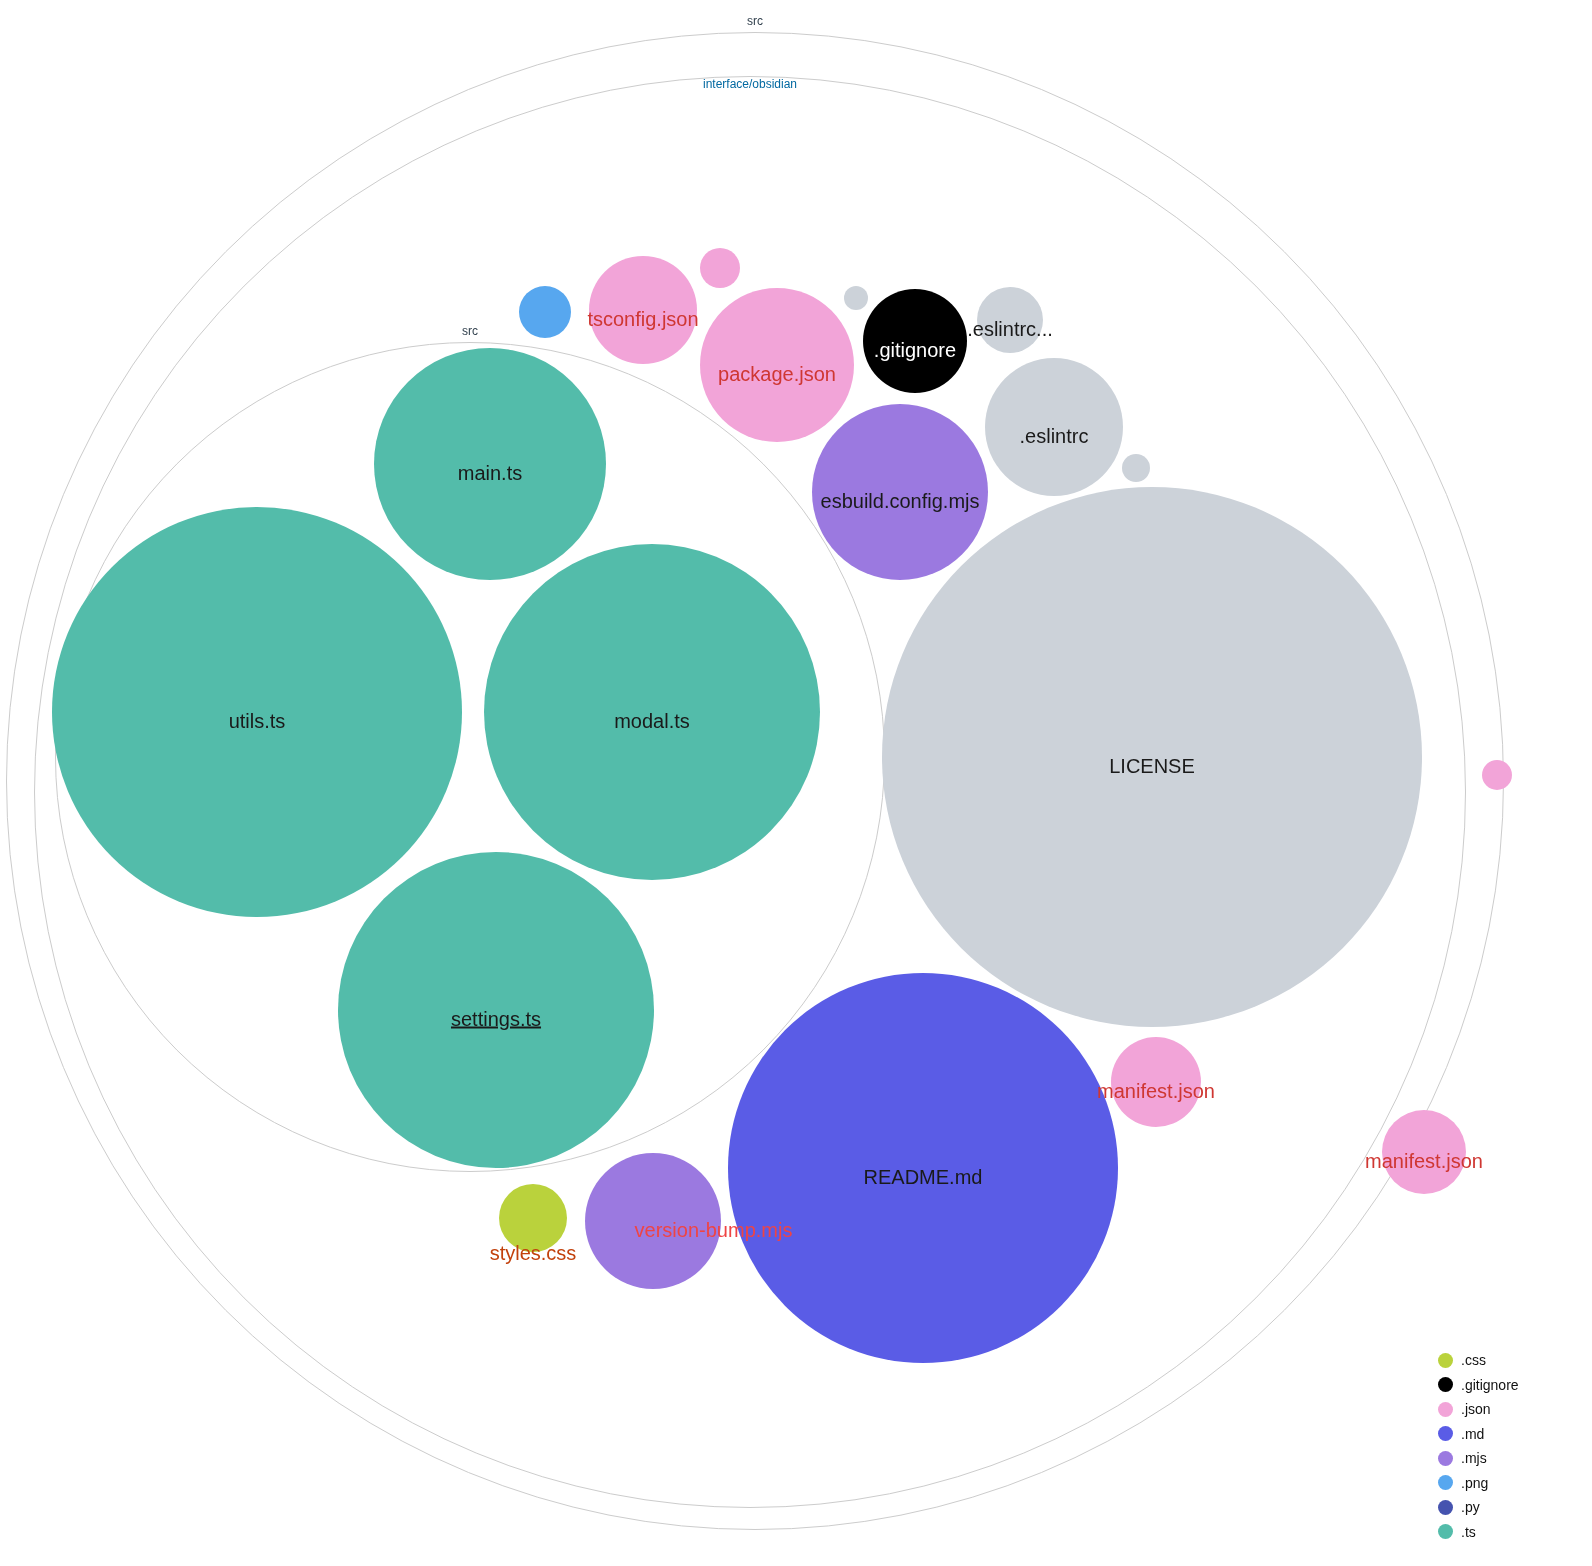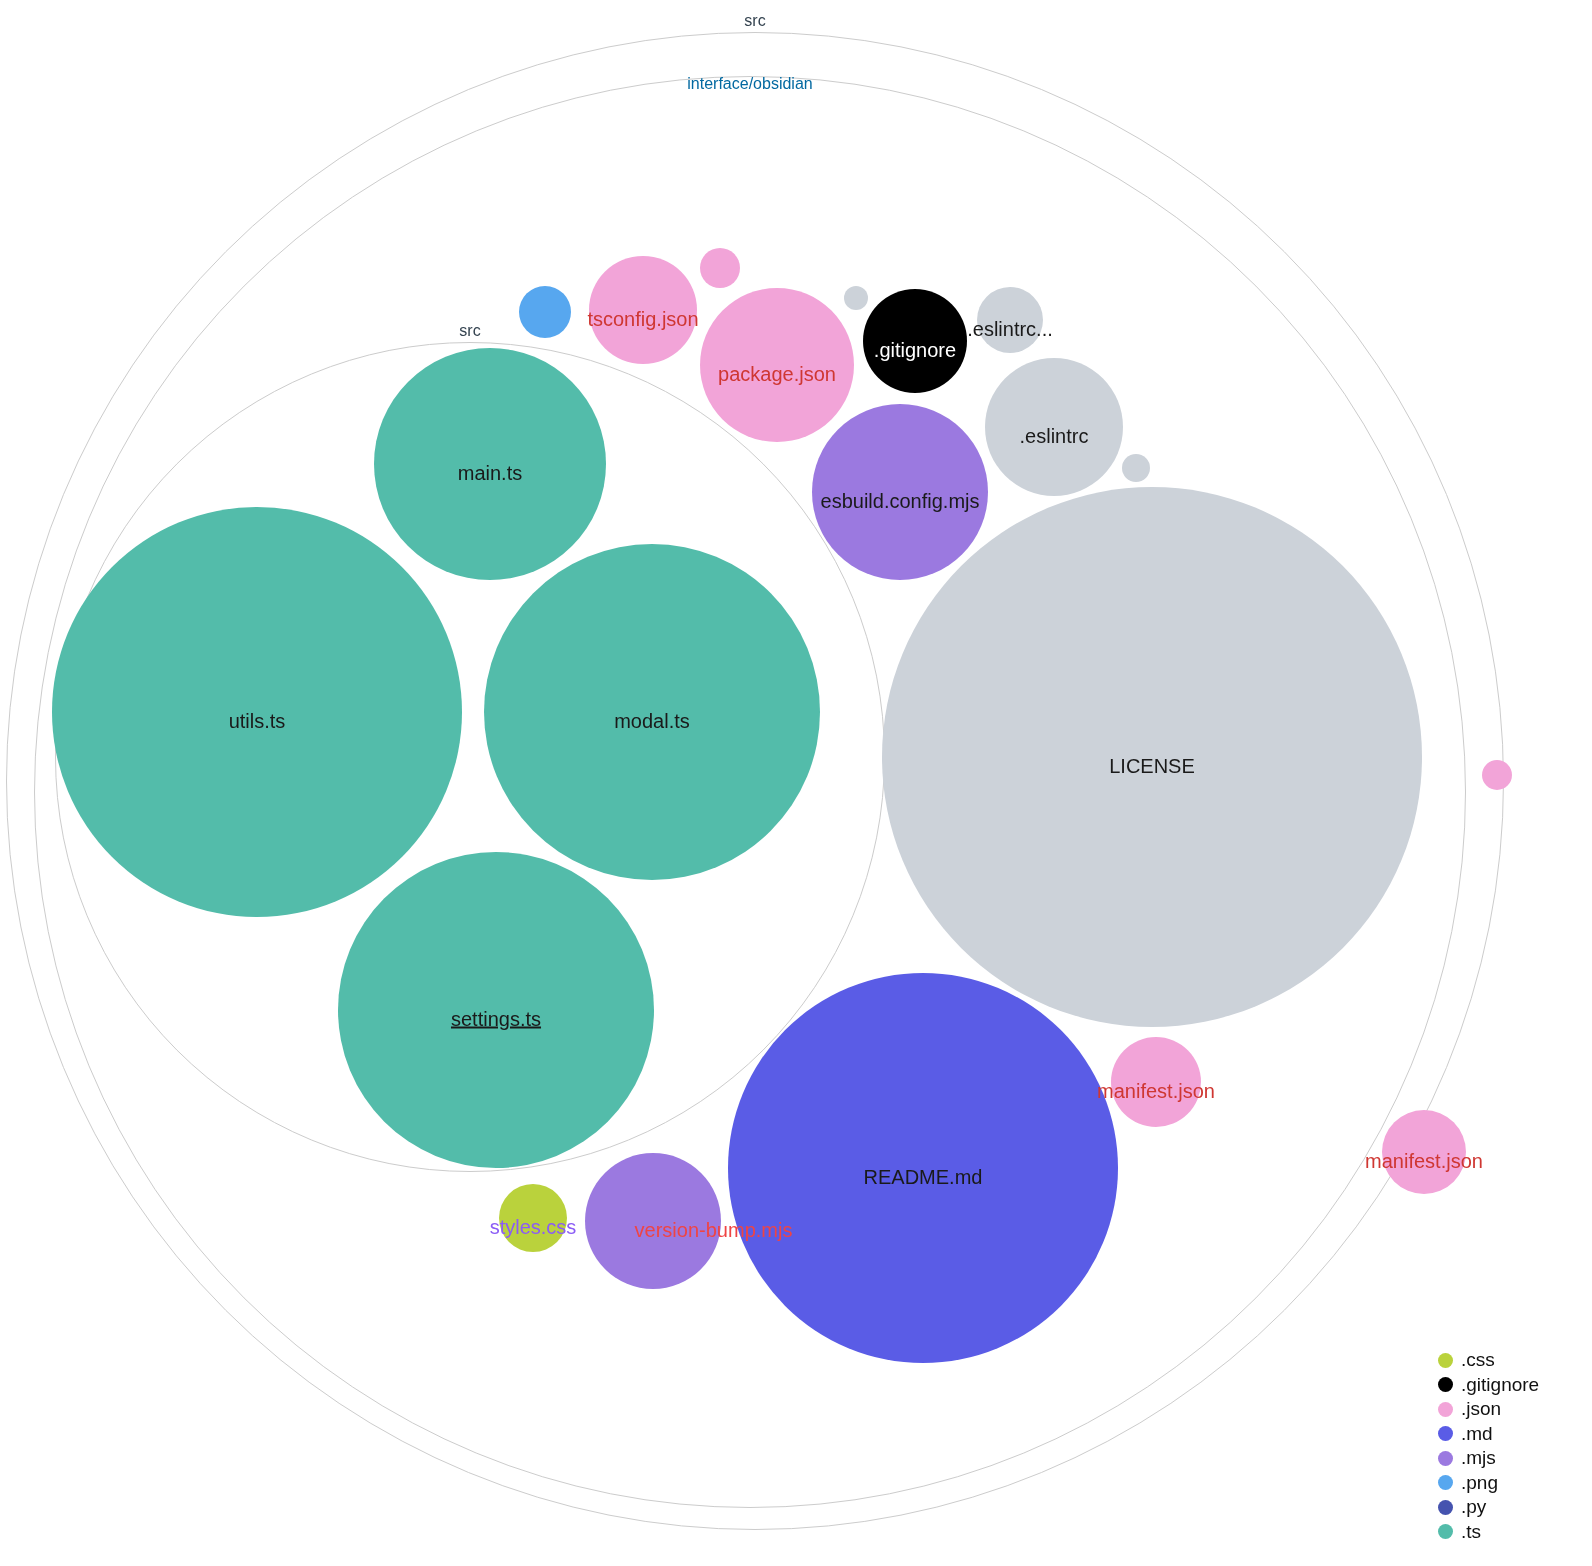--- a/index.html
+++ b/index.html
@@ -16,21 +16,21 @@
   }
   .container-circle {
     position: absolute;
     border: 1px solid #cccccc;
     border-radius: 50%;
     background: transparent;
   }
   .group-label {
     position: absolute;
     transform: translate(-50%, -50%);
-    font-size: 16px;
+    font-size: 12px;
     color: #33424f;
     white-space: nowrap;
     z-index: 4;
   }
   .node-circle {
     position: absolute;
     border-radius: 50%;
     z-index: 2;
   }
   .node-label {
@@ -54,21 +54,21 @@
     height: 24.5px;
     gap: 8px;
   }
   .legend-dot {
     width: 15px;
     height: 15px;
     border-radius: 50%;
     flex: 0 0 auto;
   }
   .legend-label {
-    font-size: 19px;
+    font-size: 14px;
     color: #111111;
   }
 </style>
 </head>
 <body>
 
 <div id="chart">
   <div class="legend" id="legend">
       <div class="legend-row">
         <div class="legend-dot" style="background: rgb(186, 210, 60);"></div>
@@ -133,19 +133,19 @@
     <div class="node-label" style="left: 1010px; top: 320px; color: rgb(26, 26, 26);">.eslintrc...</div>
     <div class="node-circle" style="left: 985px; top: 358px; height: 138px; width: 138px; background: rgb(204, 210, 217);"></div>
     <div class="node-label" style="left: 1054px; top: 427px; color: rgb(26, 26, 26);">.eslintrc</div>
     <div class="node-circle" style="left: 1111px; top: 1037px; height: 90px; width: 90px; background: rgb(242, 164, 216);"></div>
     <div class="node-label" style="left: 1156px; top: 1082px; color: rgb(207, 55, 50);">manifest.json</div>
     <div class="node-circle" style="left: 1382px; top: 1110px; height: 84px; width: 84px; background: rgb(242, 164, 216);"></div>
     <div class="node-label" style="left: 1424px; top: 1152px; color: rgb(207, 55, 50);">manifest.json</div>
     <div class="node-circle" style="left: 585px; top: 1153px; height: 136px; width: 136px; background: rgb(155, 121, 224);"></div>
     <div class="node-label" style="left: 690px; top: 1221px; color: #ef4444; padding-left: 47px;">version-bump.mjs</div>
     <div class="node-circle" style="left: 499px; top: 1184px; height: 68px; width: 68px; background: rgb(186, 210, 60);"></div>
-    <div class="node-label" style="left: 533px; top: 1218px; color: #8b5cf6; text-align: center;">styles.css</div>
+    <div class="node-label" style="left: 533px; top: 1244px; color: #c2410c; text-align: center;">styles.css</div>
     <div class="node-circle" style="left: 519px; top: 286px; height: 52px; width: 52px; background: rgb(87, 167, 239);"></div>
     <div class="node-circle" style="left: 700px; top: 248px; height: 40px; width: 40px; background: rgb(242, 164, 216);"></div>
     <div class="node-circle" style="left: 844px; top: 286px; height: 24px; width: 24px; background: rgb(204, 210, 217);"></div>
     <div class="node-circle" style="left: 1122px; top: 454px; height: 28px; width: 28px; background: rgb(204, 210, 217);"></div>
     <div class="node-circle" style="left: 1482px; top: 760px; height: 30px; width: 30px; background: rgb(242, 164, 216);"></div>
   </div>
 
 </body></html>

